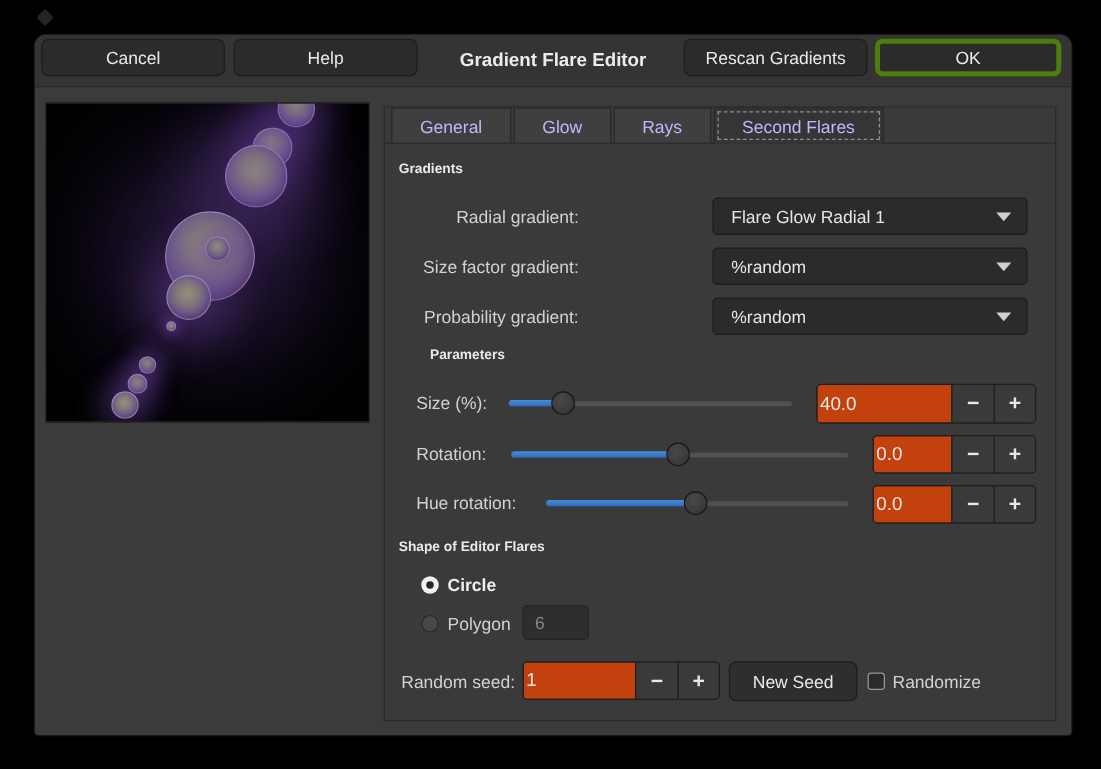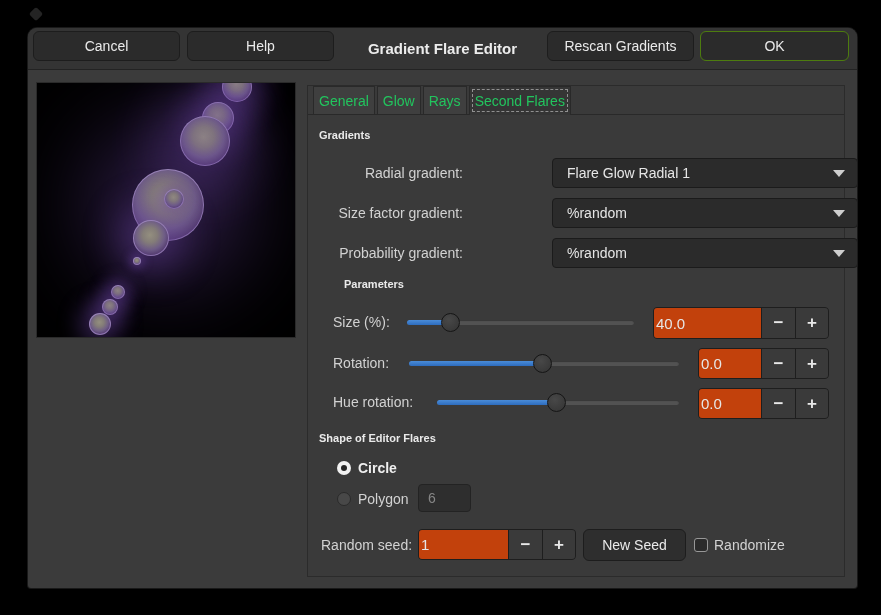--- a/index.html
+++ b/index.html
@@ -30,21 +30,21 @@
   .tb-btn{
     position:absolute;top:3px;height:30px;
     background:#2b2b2b;border:1px solid #1d1d1d;border-radius:6px;
     color:#eaeaea;font-size:14px;font-family:inherit;
     display:flex;align-items:center;justify-content:center;
     box-sizing:border-box;cursor:default;padding:0;
   }
   .tb-cancel{left:5px;width:147px;}
   .tb-help{left:159px;width:147px;}
   .tb-rescan{left:519px;width:147px;}
-  .tb-ok{left:672px;width:149px;border:1px solid #4d7c0f;}
+  .tb-ok{left:672px;width:149px;border:4px solid #4d7c0f;}
   .tb-title{
     position:absolute;left:50%;top:12px;transform:translateX(-50%);
     color:#ececec;font-weight:bold;font-size:15px;white-space:nowrap;
   }
 
   
   .preview{
     position:absolute;left:8px;top:54px;width:260px;height:256px;
     background:#000;border:1px solid #2a2a2a;box-sizing:border-box;
     overflow:hidden;
@@ -60,36 +60,36 @@
   .frame{
     position:absolute;left:279px;top:57px;width:538px;height:492px;
     border:1px solid #2b2b2b;box-sizing:border-box;background:#3a3a3a;
   }
   .tabbar{
     position:absolute;left:0;top:0;right:0;height:28px;
     display:flex;align-items:stretch;padding-left:5px;
     border-bottom:1px solid #292929;background:#3a3a3a;
   }
   .tab{
-    padding:0 5px;margin-right:2px;display:flex;align-items:center;
+    padding:0 22px;margin-right:2px;display:flex;align-items:center;
     background:#3f3f3f;border:1px solid #292929;border-bottom:none;
-    color:#22c55e;font-size:14px;white-space:nowrap;box-sizing:border-box;
+    color:#c4b5fd;font-size:14px;white-space:nowrap;box-sizing:border-box;
   }
   .tab.active{
     background:#353535;margin-bottom:-1px;
     outline:1px dashed #909090;outline-offset:-4px;
   }
 
   .heading{position:absolute;color:#eaeaea;font-weight:bold;font-size:11px;white-space:nowrap;}
   .lbl{position:absolute;color:#d2d2d2;font-size:14px;white-space:nowrap;}
   .lbl-r{text-align:right;}
 
   
   .dropdown{
-    position:absolute;left:244px;width:306px;height:30px;
+    position:absolute;left:262px;width:252px;height:30px;
     background:#2b2b2b;border:1px solid #1b1b1b;border-radius:4px;
     box-sizing:border-box;display:flex;align-items:center;
     color:#e6e6e6;font-size:14px;padding:0 12px 0 14px;
   }
   .dropdown .dd-text{flex:1;}
   .dd-arrow{
     width:0;height:0;border-left:6px solid transparent;
     border-right:6px solid transparent;border-top:7px solid #cfcfcf;
   }
 

